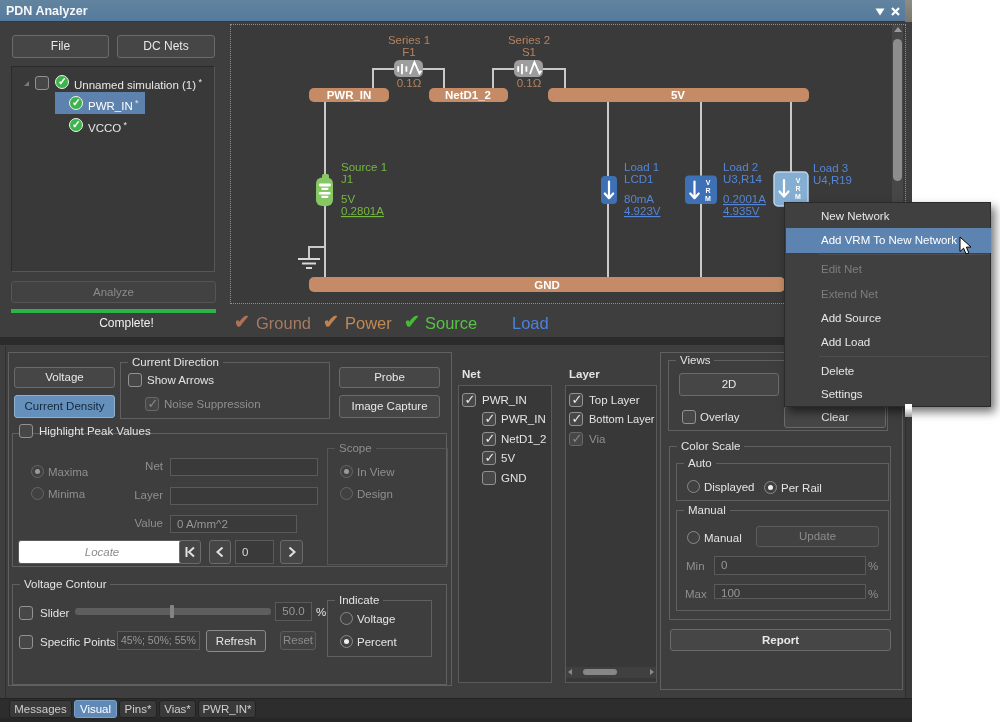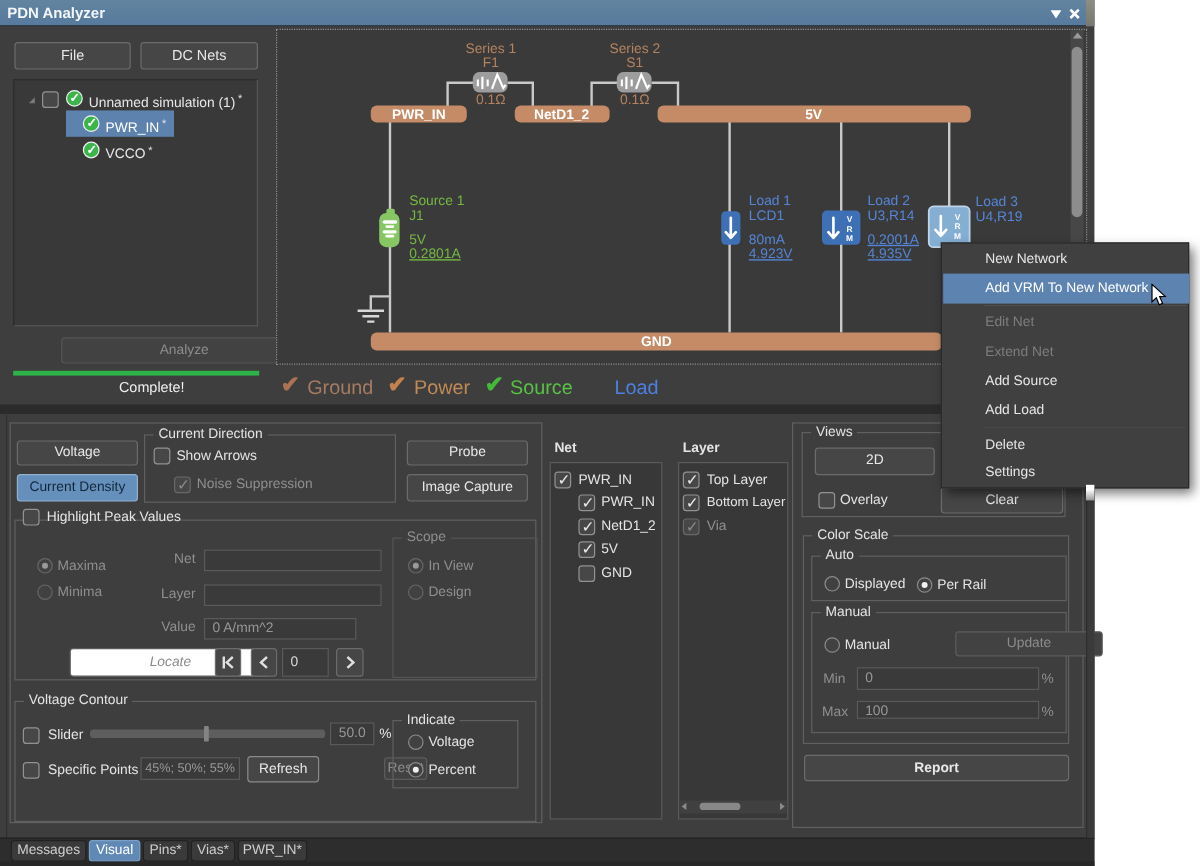--- a/index.html
+++ b/index.html
@@ -2,21 +2,21 @@
 <html><head>
 <meta charset="utf-8">
 <style>
 * { margin:0; padding:0; box-sizing:border-box; }
 html,body { width:1000px; height:722px; background:#fff; font-family:"Liberation Sans", sans-serif; overflow:hidden; }
 .abs { position:absolute; }
 #win { position:absolute; left:0; top:0; width:912px; height:722px; background:#3e3e3e; }
 #title { position:absolute; left:0; top:0; width:912px; height:22px; background:linear-gradient(#62849f,#567a9e); border-bottom:1px solid #2f3a45; }
 #title .t { position:absolute; left:6px; top:4px; font-size:12.5px; font-weight:bold; color:#f4f7fa; }
 .btn { position:absolute; background:#464646; border:1px solid #6b6b6b; border-radius:3px; color:#e8e8e8; font-size:11.5px; text-align:center; }
-.btn.dis { color:#8c8c8c; border-color:#5c5c5c;margin-left:40px; }
+.btn.dis { color:#8c8c8c; border-color:#5c5c5c; }
 .grp { position:absolute; border:1px solid #606060; }
 .glabel { position:absolute; top:-7px; left:7px; background:#3e3e3e; padding:0 4px; font-size:11.5px; color:#e4e4e4; white-space:nowrap; }
 .glabel.dis { color:#8f8f8f; }
 .cb { position:absolute; width:14px; height:14px; background:#474747; border:1px solid #929292; border-radius:3px; }
 .cb.dis { border-color:#686868; }
 .cb .ck { position:absolute; left:1.5px; top:-2.5px; font-size:13px; color:#ececec; }
 .cb .ck.g { color:#8a8a8a; }
 .rad { position:absolute; width:13px; height:13px; background:#414141; border:1px solid #8a8a8a; border-radius:50%; }
 .rad.dis { border-color:#666; }
 .rad .dot { position:absolute; left:3px; top:3px; width:5px; height:5px; border-radius:50%; background:#f0f0f0; }

